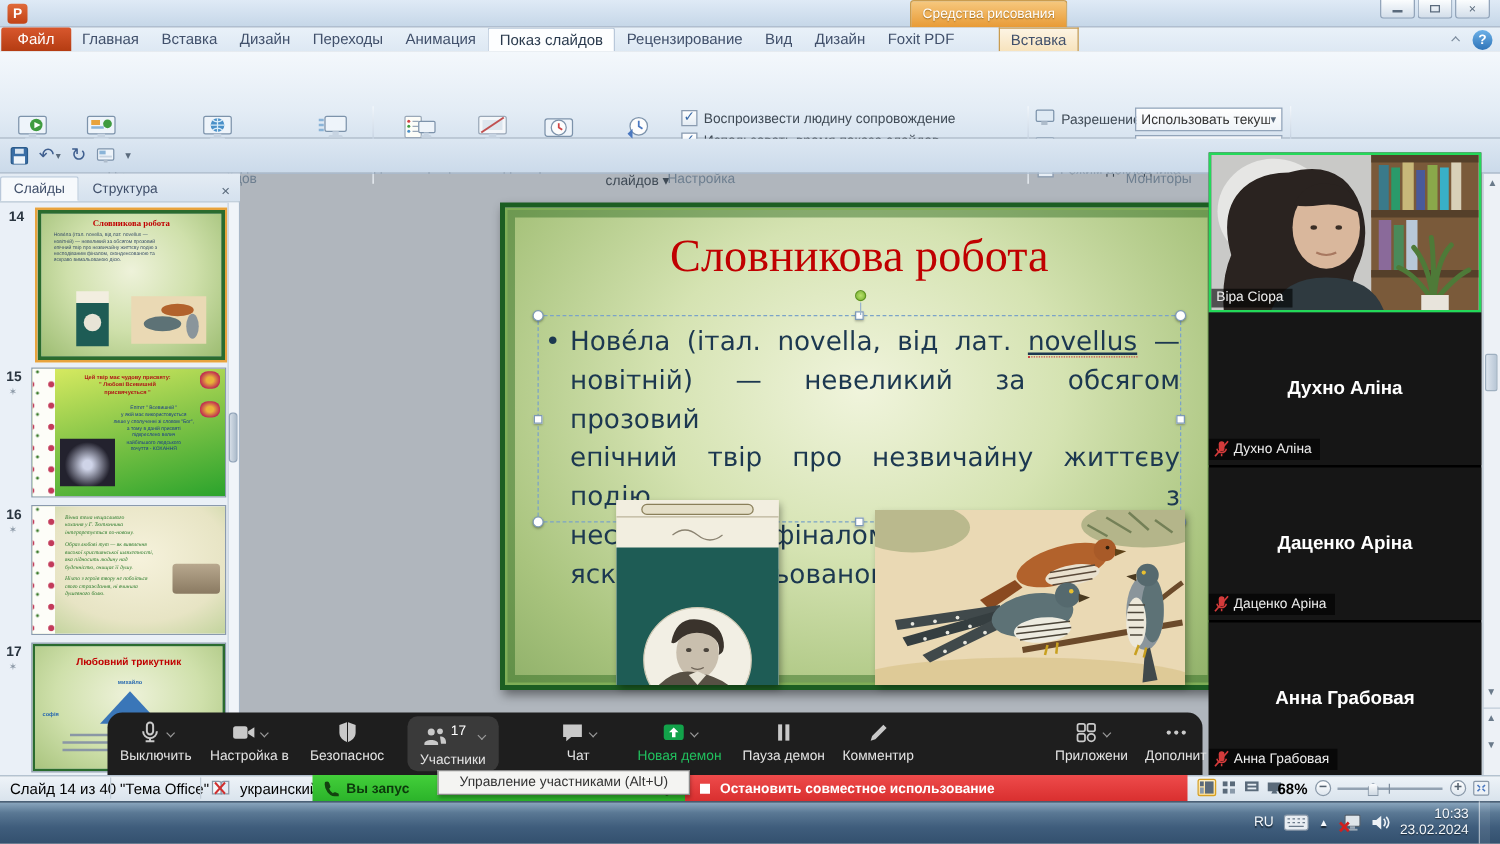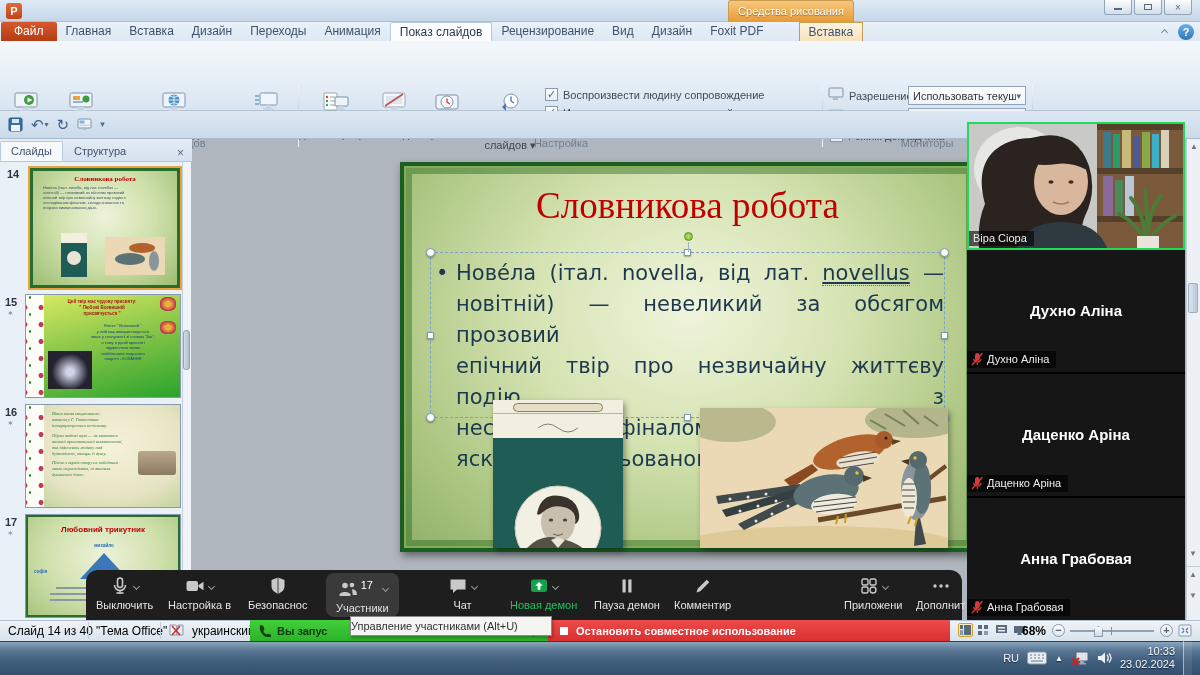--- a/index.html
+++ b/index.html
@@ -108,21 +108,21 @@
   .zb .icr{height:24px;display:flex;align-items:center;gap:4px}
   .zb .lbl{margin-top:1px;white-space:nowrap}
   .zb.hlbg{background:#3a3a3a;border-radius:8px;padding:0 10px;top:3px;height:44px;justify-content:center}
   .zb .chev{border-color:#9a9a9a}
   .zbadge{color:#fff;font-size:11px;margin-left:-2px;margin-top:-8px}
   .greenlbl{color:#21c05e}
 
   .sharebar{left:250px;top:620px;width:298px;height:21px;background:linear-gradient(#43cf3a,#2bb32a);z-index:60;display:flex;align-items:center;color:#0c3a0c;font-weight:bold;font-size:11px;gap:6px;padding:0 8px}
   .stopbar{left:548px;top:620px;width:402px;height:21px;background:linear-gradient(#ee4b4b,#d92f2f);z-index:60;display:flex;align-items:center;color:#fff;font-weight:bold;font-size:11px;gap:8px;padding:0 12px}
   .stopsq{width:8px;height:8px;background:#fff}
-  .ztooltip{left:350px;top:616px;width:202px;height:20px;background:#f4f4f2;border:1px solid #8a8a8a;box-shadow:1px 2px 3px rgba(0,0,0,.3);color:#333;font-size:11px;line-height:18px;text-align:left;z-index:70}
+  .ztooltip{left:350px;top:616px;width:202px;height:20px;background:#f4f4f2;border:1px solid #8a8a8a;box-shadow:1px 2px 3px rgba(0,0,0,.3);color:#333;font-size:11px;line-height:18px;text-align:center;z-index:70}
 
   
   .task{left:0;top:641px;width:1200px;height:34px;background:linear-gradient(#8aa6be,#5a7894 25%,#3f5d7c 60%,#33506e);border-top:1px solid #1d3activeba;z-index:80}
   .task{border-top:1px solid #27415c}
   .orb{left:6px;top:642px}
   .tkbtn{top:643px;width:46px;height:30px;border:1px solid rgba(255,255,255,.35);border-radius:3px;background:linear-gradient(rgba(255,255,255,.22),rgba(255,255,255,.05) 50%,rgba(0,0,0,.08));display:flex;align-items:center;justify-content:center}
   .tkbtn.active{background:linear-gradient(rgba(255,255,255,.55),rgba(255,255,255,.25) 50%,rgba(120,160,200,.3));box-shadow:inset 0 0 6px rgba(255,255,255,.5)}
   .tkbtn.plain{border-color:transparent;background:transparent}
   .chrome-ball{width:22px;height:22px;border-radius:50%;background:conic-gradient(from -45deg,#ea4335 0 120deg,#4285f4 0 130deg,#34a853 0 240deg,#fbbc05 0 360deg);display:flex;align-items:center;justify-content:center;position:relative}
   .chrome-ball i{width:11px;height:11px;border-radius:50%;background:#fff;display:flex;align-items:center;justify-content:center}

